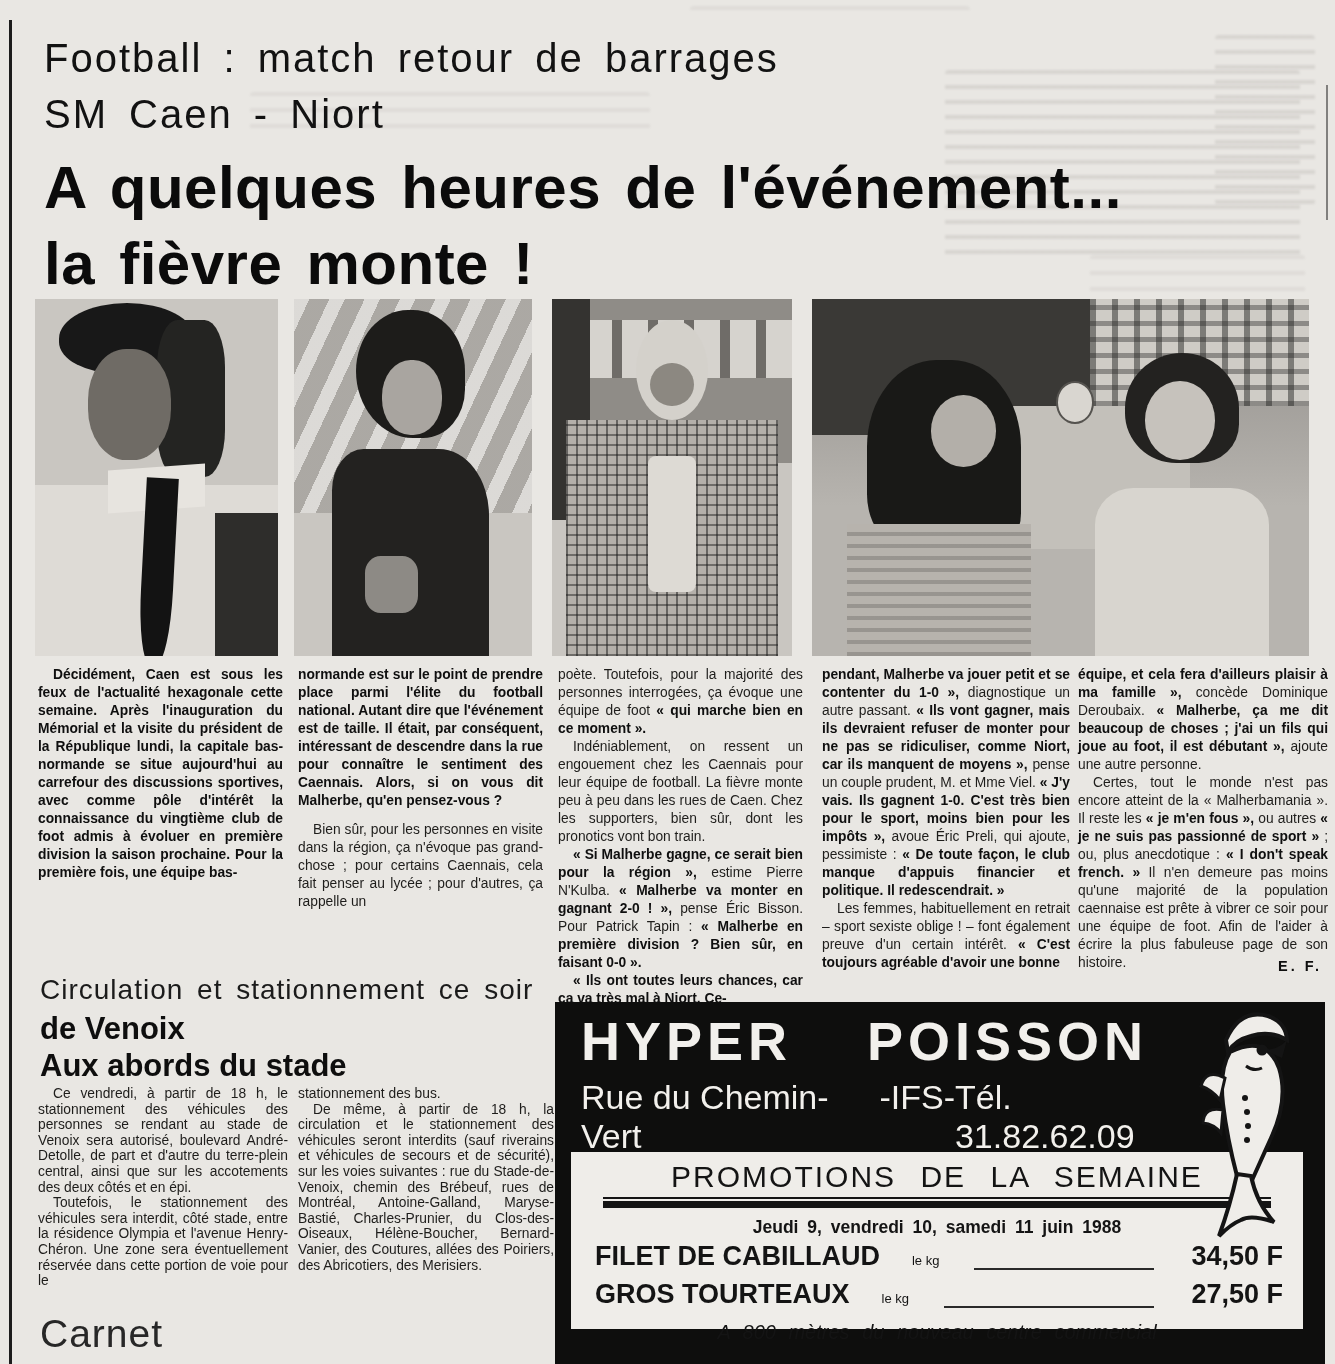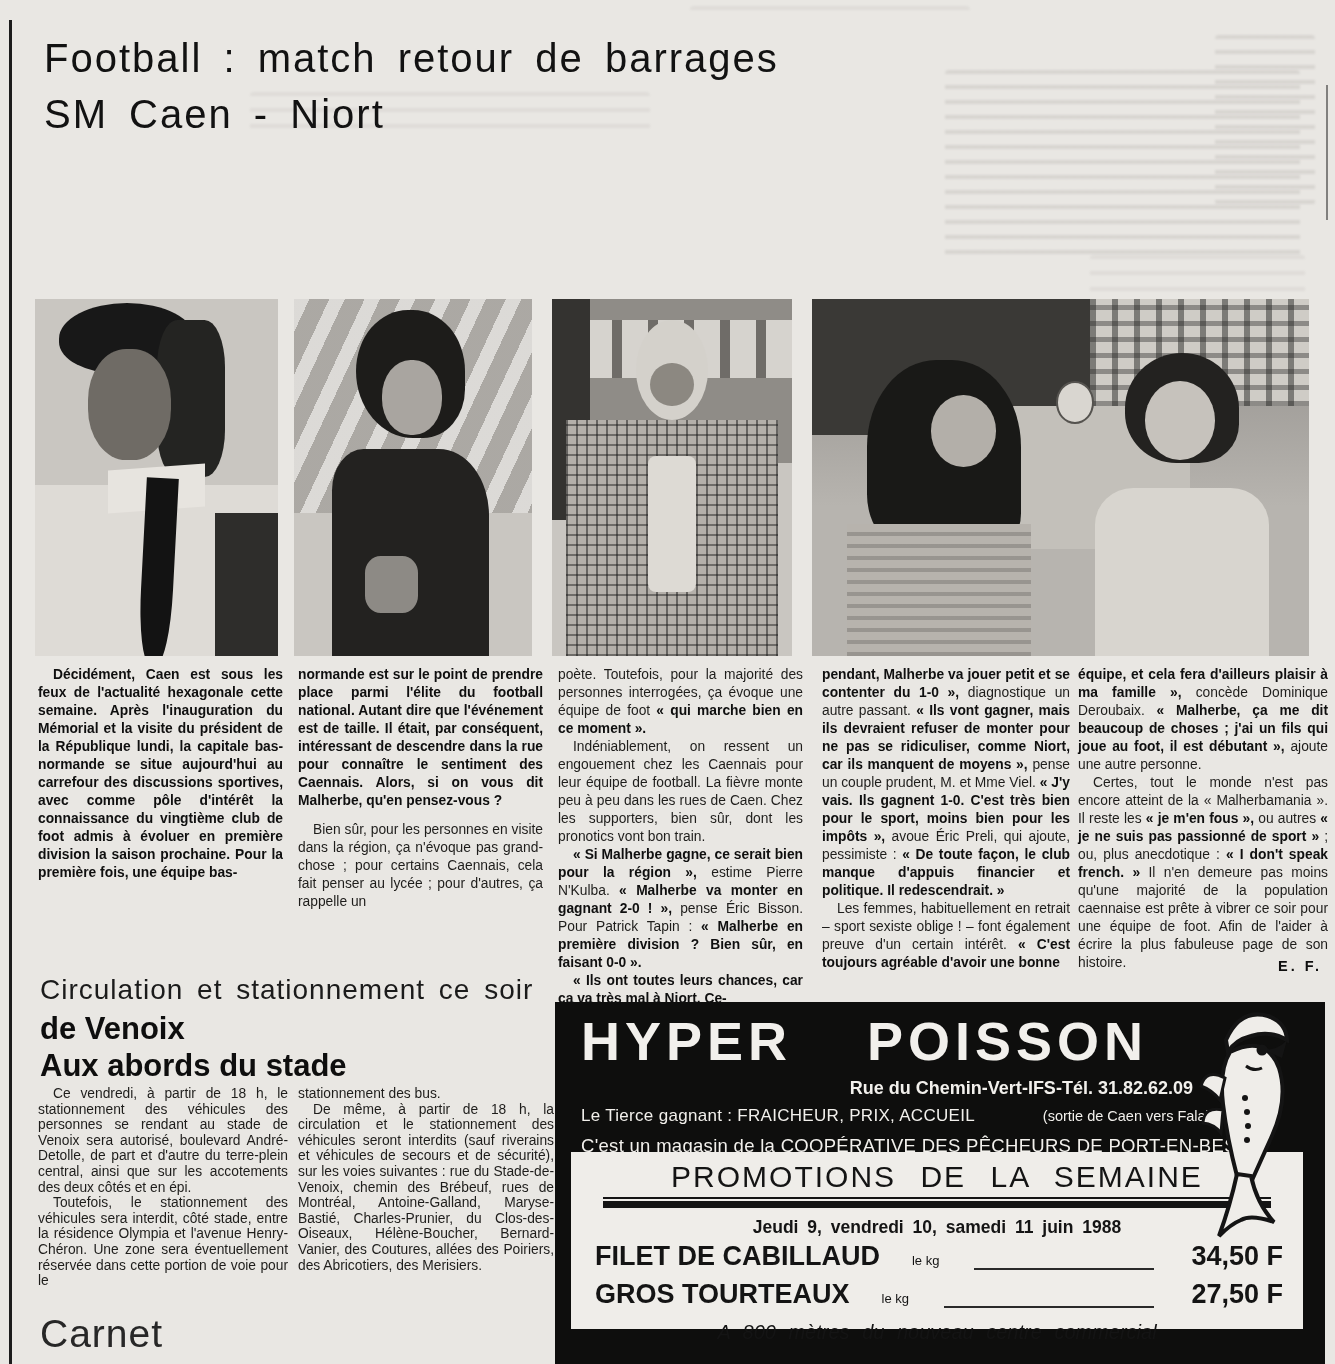--- a/index.html
+++ b/index.html
@@ -48,21 +48,21 @@
   .tcol p.ni{text-indent:0;}
   #tcolL{left:38px;width:250px;}
   #tcolR{left:298px;width:256px;}
   .carnet{left:40px;top:1312px;font-size:39px;color:#272727;letter-spacing:1px;text-align:right;}
 
   
   .ad{left:555px;top:1002px;width:770px;height:445px;background:#0e0e0d;color:#f2f0ec;}
   .ad-title{margin:10px 0 0 26px;font-size:54px;line-height:58px;font-weight:700;
             letter-spacing:5px;word-spacing:55px;white-space:nowrap;}
   .ad-line2{margin:8px 0 0 26px;width:612px;display:flex;justify-content:flex-end;
-            font-size:18px;font-weight:700;}
+            font-size:34px;font-weight:400;}
   .ad-line3{margin:7px 0 0 26px;width:648px;display:flex;justify-content:space-between;
             align-items:baseline;}
   .ad-tierce{font-size:17px;letter-spacing:.3px;}
   .ad-exit{font-size:14.5px;}
   .ad-coop{margin:9px 0 0 26px;font-size:18.5px;letter-spacing:.3px;}
   .ad-white{position:absolute;left:16px;top:150px;width:732px;height:177px;
             background:#efede9;color:#141414;}
   .promo-title{width:668px;margin:8px auto 0;text-align:center;font-size:30px;
                letter-spacing:2px;word-spacing:14px;border-bottom:2px solid #141414;
                padding-bottom:3px;white-space:nowrap;}
@@ -87,20 +87,24 @@
   <div class="ghost" style="left:945px;top:70px;width:355px;height:195px;"></div>
   <div class="ghost" style="left:1215px;top:35px;width:100px;height:170px;"></div>
   <div class="ghost light" style="left:250px;top:92px;width:400px;height:45px;"></div>
   <div class="ghost light" style="left:690px;top:6px;width:280px;height:16px;"></div>
   <div class="ghost light" style="left:1090px;top:255px;width:215px;height:110px;"></div>
 
   <div class="abs kicker">
     <div>Football : match retour de barrages</div>
     <div>SM Caen - Niort</div>
   </div>
+  <div class="abs headline">
+    <div>A quelques heures de l'événement...</div>
+    <div>la fièvre monte !</div>
+  </div>
 
   <div class="photo" id="ph1">
     <div style="left:0;top:52%;width:100%;height:48%;background:#dedbd6;"></div>
     <div style="left:10%;top:1%;width:56%;height:20%;background:#181818;border-radius:50% 50% 45% 45%;"></div>
     <div style="left:50%;top:6%;width:28%;height:44%;background:#242422;border-radius:30%;"></div>
     <div style="left:22%;top:14%;width:34%;height:31%;background:#6f6b65;border-radius:46%;"></div>
     <div style="left:30%;top:47%;width:40%;height:12%;background:#e7e4df;transform:skewY(-4deg);"></div>
     <div style="left:44%;top:50%;width:13%;height:52%;background:#131313;transform:rotate(3deg);border-radius:0 0 40% 40%;"></div>
     <div style="left:74%;top:60%;width:26%;height:40%;background:#2e2d2b;"></div>
   </div>

